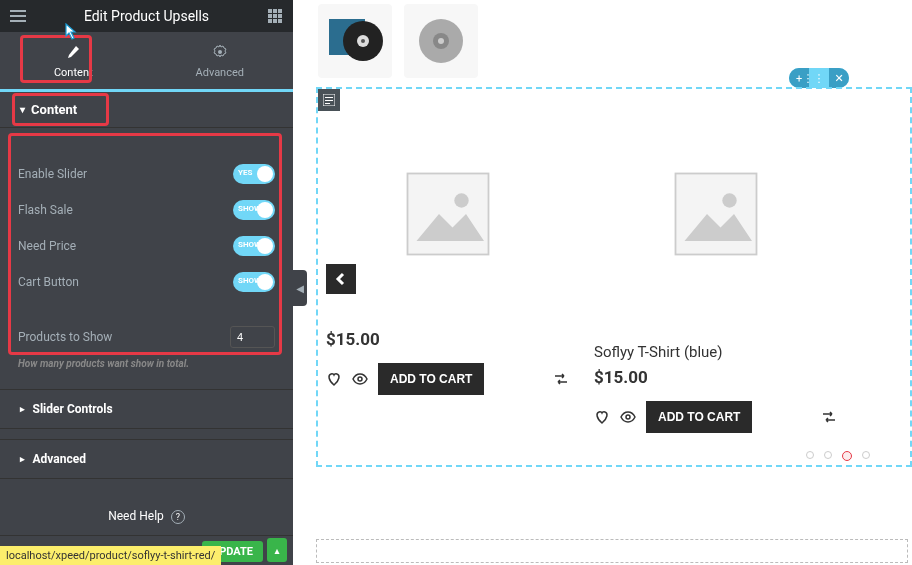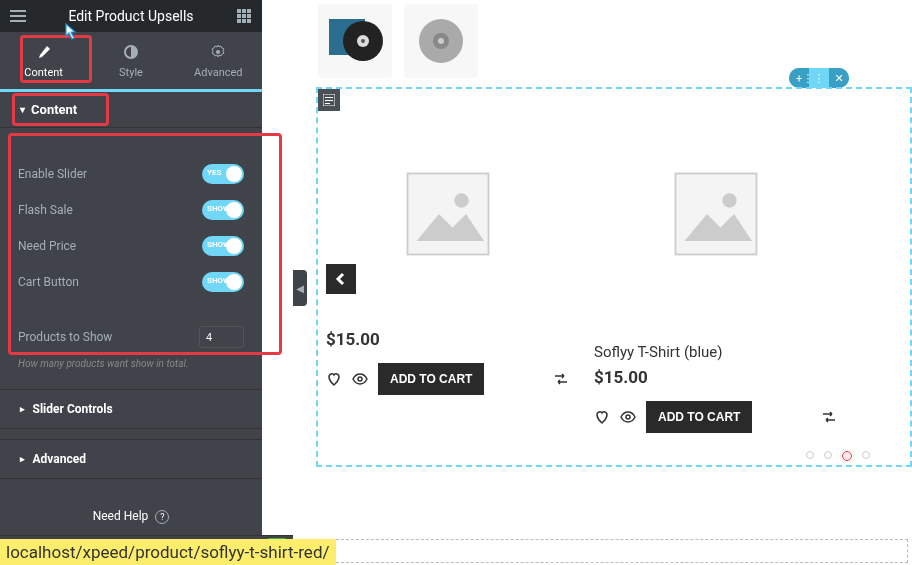--- a/index.html
+++ b/index.html
@@ -1,18 +1,18 @@
 <!DOCTYPE html>
 <html><head>
 <meta charset="utf-8">
 <style>
 * { margin: 0; padding: 0; box-sizing: border-box; }
 body { font-family: -apple-system, BlinkMacSystemFont, "Segoe UI", Roboto, Arial, sans-serif; background: #fff; width: 912px; height: 565px; overflow: hidden; position: relative; }
 
-.sidebar { position: absolute; left: 0; top: 0; width: 262px; height: 565px; background: #404349; color: #fff; display: flex; flex-direction: column; }
+.sidebar { position: absolute; left: 0; top: 0; width: 293px; height: 565px; background: #404349; color: #fff; display: flex; flex-direction: column; }
 .top-bar { height: 32px; background: #26292c; display: flex; align-items: center; justify-content: space-between; padding: 0 8px; font-size: 14px; }
 .menu-icon, .grid-icon { width: 20px; height: 20px; display: flex; align-items: center; justify-content: center; cursor: pointer; }
 .menu-icon svg, .grid-icon svg { fill: #a4afb7; }
 
 .cursor { position: absolute; left: 60px; top: 23px; z-index: 100; pointer-events: none; }
 
 .tabs-row { display: flex; background: #404349; border-bottom: 3px solid #71d7f7; position: relative; }
 .tab { flex: 1; text-align: center; padding: 12px 0 10px; cursor: pointer; color: #a4afb7; font-size: 11px; position: relative; }
 .tab-icon { display: block; margin: 0 auto 6px; }
 .tab-label { font-size: 11px; }
@@ -26,36 +26,36 @@
 
 .red-box-2 { position: absolute; left: 12px; top: 93px; width: 97px; height: 33px; border: 3px solid #e63946; border-radius: 4px; pointer-events: none; z-index: 50; }
 
 .content-body { padding: 10px 0; }
 .control-row { display: flex; align-items: center; justify-content: space-between; padding: 8px 18px; font-size: 12px; color: #a4afb7; gap: 8px; }
 .toggle { width: 42px; height: 20px; background: #71d7f7; border-radius: 10px; position: relative; cursor: pointer; }
 .toggle::after { content: ""; position: absolute; right: 2px; top: 2px; width: 16px; height: 16px; background: #fff; border-radius: 50%; }
 .toggle .toggle-text { position: absolute; left: 5px; top: 4px; font-size: 8px; font-weight: bold; color: #fff; }
 
 .number-input { width: 45px; height: 22px; background: #404349; border: 1px solid #555; border-radius: 3px; color: #fff; padding: 2px 6px; font-size: 11px; }
-.hint-text { font-size: 10px; font-style: italic; color: #888; padding: 2px 18px 10px; }
+.hint-text { font-size: 10px; font-style: italic; color: #888; padding: 2px 18px 10px; font-weight: bold; }
 
 .red-box-3 { position: absolute; left: 8px; top: 133px; width: 274px; height: 222px; border: 3px solid #e63946; border-radius: 4px; pointer-events: none; z-index: 50; }
 
 .accordion-item { padding: 12px 20px; font-size: 12px; font-weight: bold; color: #fff; display: flex; align-items: center; gap: 8px; cursor: pointer; border-top: 1px solid #333; border-bottom: 1px solid #333; background: #404349; }
 .accordion-item .caret { font-size: 9px; }
 .accordion-gap { height: 10px; background: #404349; }
 
 .need-help { text-align: center; padding: 30px; font-size: 12px; color: #ffffff; }
 .help-circle { display: inline-block; width: 14px; height: 14px; border: 1px solid #a4afb7; border-radius: 50%; text-align: center; line-height: 12px; font-size: 9px; margin-left: 4px; }
 
 .bottom-bar { position: absolute; bottom: 0; left: 0; width: 293px; height: 30px; background: #404349; display: flex; align-items: center; border-top: 1px solid #333; }
 .update-btn { position: absolute; right: 30px; bottom: 3px; background: #39b54a; color: #fff; padding: 4px 10px; font-size: 11px; font-weight: bold; border-radius: 3px; }
 .update-dropdown { position: absolute; right: 6px; bottom: 3px; width: 20px; height: 24px; background: #39b54a; border-radius: 3px; display: flex; align-items: center; justify-content: center; color: #fff; font-size: 10px; }
 
-.url-bar { position: absolute; bottom: 0; left: 0; background: #fcee6c; color: #333; font-size: 17px; padding: 3px 6px; z-index: 60; }
+.url-bar { position: absolute; bottom: 0; left: 0; background: #fcee6c; color: #333; font-size: 11px; padding: 3px 6px; z-index: 60; }
 
 .collapse-handle { position: absolute; left: 293px; top: 270px; width: 14px; height: 36px; background: #404349; border-radius: 0 4px 4px 0; display: flex; align-items: center; justify-content: center; color: #a4afb7; font-size: 10px; cursor: pointer; }
 
 .main { position: absolute; left: 308px; top: 0; right: 0; height: 565px; }
 
 .thumbs { display: flex; gap: 12px; padding: 4px 10px 10px; }
 .thumb { width: 74px; height: 74px; background: #f7f7f7; border-radius: 4px; display: flex; align-items: center; justify-content: center; }
 
 .widget-header { position: absolute; left: 481px; top: 68px; display: flex; align-items: center; background: #71d7f7; height: 20px; border-radius: 10px; }
 .widget-header-btn { width: 20px; height: 20px; display: flex; align-items: center; justify-content: center; color: #fff; font-size: 11px; }
@@ -114,27 +114,20 @@
 
   <div class="tabs-row">
     <div class="tab active">
       <svg class="tab-icon" width="16" height="16" viewBox="0 0 16 16" fill="currentColor">
           <path d="M11 2l3 3-8 8-3 1 1-3 7-9z"></path>
         </svg>
       <span class="tab-label">Content</span>
     </div>
     <div class="tab">
       <svg class="tab-icon" width="16" height="16" viewBox="0 0 16 16" fill="currentColor">
-          <circle cx="8" cy="8" r="6" fill="none" stroke="currentColor" stroke-width="2"></circle>
-          <path d="M8 2 A6 6 0 0 1 8 14 Z"></path>
-        </svg>
-      <span class="tab-label">Style</span>
-    </div>
-    <div class="tab">
-      <svg class="tab-icon" width="16" height="16" viewBox="0 0 16 16" fill="currentColor">
           <circle cx="8" cy="8" r="2"></circle>
           <path d="M8 1l1 2 2-1 1 2 2 1-1 2 1 2-2 1-1 2-2-1-1 2-1-2-2 1-1-2-2-1 1-2-1-2 2-1 1-2 2 1z" fill="none" stroke="currentColor"></path>
         </svg>
       <span class="tab-label">Advanced</span>
     </div>
   </div>
 
   <div class="section-header">
     <span class="caret">▾</span>
     <span>Content</span>

